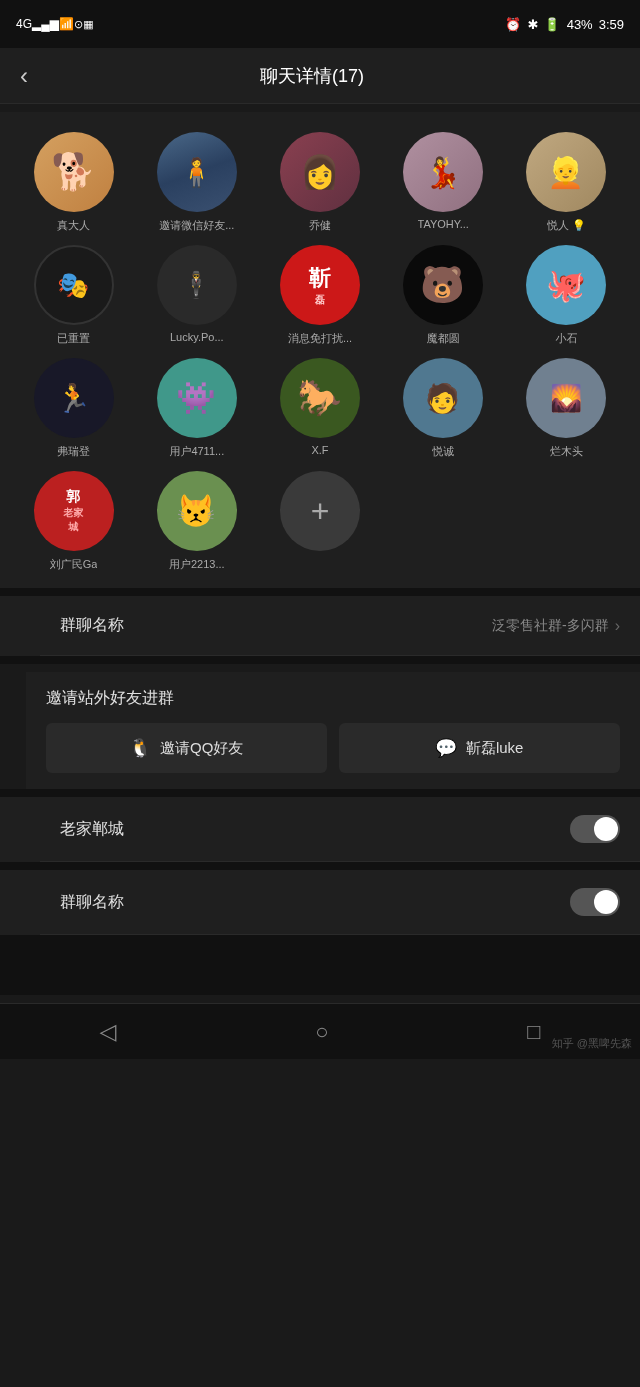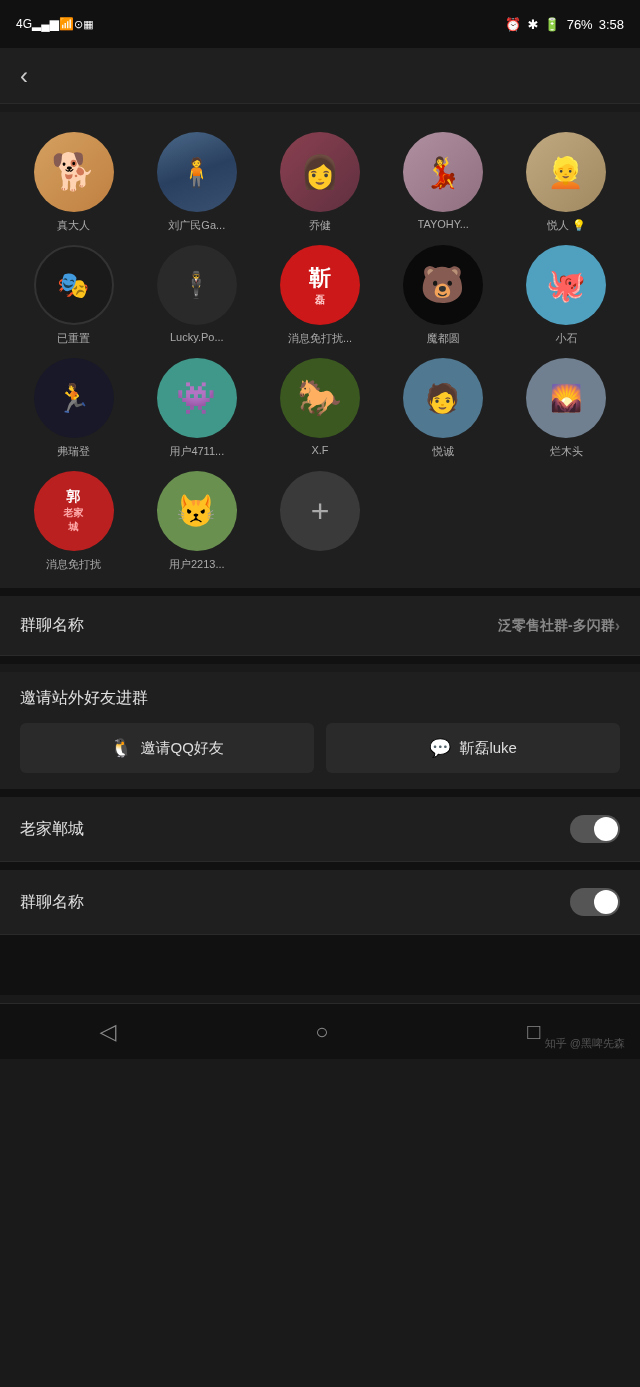--- a/index.html
+++ b/index.html
@@ -112,42 +112,44 @@
     .settings-section {
       background: #1f1f1f;
     }
     .settings-row {
       display: flex;
       align-items: center;
       justify-content: space-between;
       padding: 18px 20px;
       border-bottom: 1px solid #2a2a2a;
       min-height: 60px;
+      margin-left: 40px;
     }
     .settings-label {
       font-size: 16px;
       color: #e0e0e0;
     }
     .settings-value {
       font-size: 14px;
       color: #888;
       display: flex;
       align-items: flex-start;
-      font-weight: bold;
+      gap: 6px;
     }
     .chevron {
       color: #666;
       font-size: 16px;
     }
 
     
     .invite-section {
       background: #1f1f1f;
       padding: 16px 20px;
       margin-top: 8px;
+      margin-left: 26px;
     }
     .invite-title {
       font-size: 16px;
       color: #e0e0e0;
       margin-bottom: 14px;
     }
     .invite-buttons {
       display: flex;
       gap: 12px;
     }
@@ -202,21 +204,21 @@
       position: relative;
     }
     .nav-btn {
       font-size: 22px;
       color: #888;
       cursor: pointer;
       padding: 8px 20px;
     }
     .zhihu-watermark {
       position: absolute;
-      right: 15px;
+      right: 8px;
       bottom: 8px;
       font-size: 11px;
       color: #555;
     }
     .av-circle-inner {
       width: 100%;
       height: 100%;
       display: flex;
       align-items: center;
       justify-content: center;
@@ -247,47 +249,48 @@
     <span>4G</span>
     <span>▂▄▆</span>
     <span>📶</span>
     <span style="font-size:11px;">⊙</span>
     <span style="font-size:11px;">▦</span>
   </div>
   <div class="status-right">
     <span>⏰</span>
     <span>✱</span>
     <span>🔋</span>
-    <span>76%</span>
-    <span>3:58</span>
+    <span>43%</span>
+    <span>3:59</span>
   </div>
 </div>
 
 <div class="header">
   <span class="header-back">‹</span>
+  <span class="header-title">聊天详情(17)</span>
 </div>
 
 <div class="members-section">
   <div class="members-grid">
 
     <div class="member-item">
       <div class="member-avatar av-shiba">
         <div class="av-circle-inner">
             <span style="font-size:36px;">🐕</span>
           </div>
       </div>
       <span class="member-name">真大人</span>
     </div>
     <div class="member-item">
       <div class="member-avatar av-landscape">
         <div class="av-circle-inner" style="background:linear-gradient(160deg,#4a6888 0%,#2a4060 50%,#3a5070 100%);width:100%;height:100%;display:flex;align-items:center;justify-content:center;">
           <span style="font-size:28px;">🧍</span>
         </div>
       </div>
-      <span class="member-name">刘广民Ga...</span>
+      <span class="member-name">邀请微信好友...</span>
     </div>
     <div class="member-item">
       <div class="member-avatar av-redgirl">
         <div class="av-circle-inner">
             <span style="font-size:32px;">👩</span>
           </div>
       </div>
       <span class="member-name">乔健</span>
     </div>
     <div class="member-item">
@@ -391,21 +394,21 @@
     </div>
 
     <div class="member-item">
       <div class="member-avatar" style="background:#bb2020;">
         <div class="av-circle-inner" style="flex-direction:column;gap:0;">
           <span style="font-size:14px;font-weight:bold;color:#fff;">郭</span>
           <span style="font-size:10px;color:#ffaaaa;">老家</span>
           <span style="font-size:10px;color:#ffaaaa;">城</span>
         </div>
       </div>
-      <span class="member-name">消息免打扰</span>
+      <span class="member-name">刘广民Ga</span>
     </div>
     <div class="member-item">
       <div class="member-avatar" style="background:#6a9050;">
         <div class="av-circle-inner">
             <span style="font-size:32px;">😾</span>
           </div>
       </div>
       <span class="member-name">用户2213...</span>
     </div>
     <div class="member-item">

